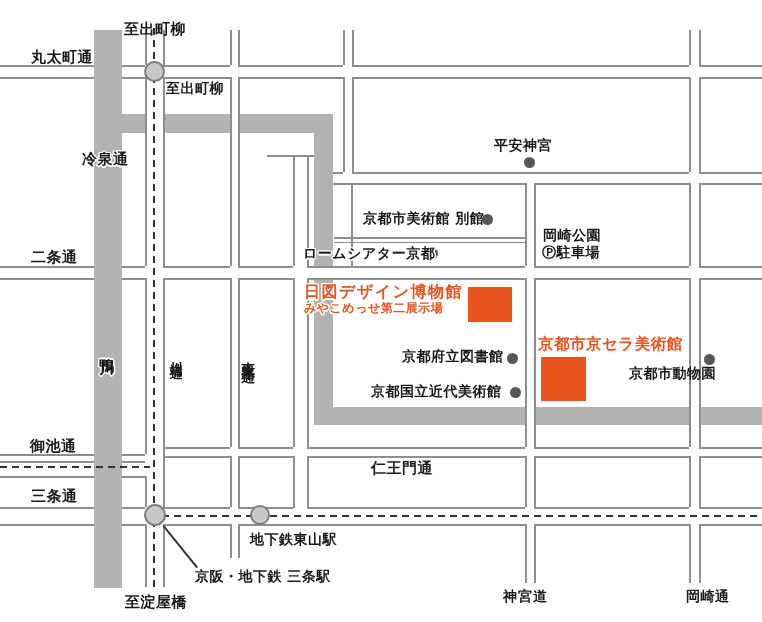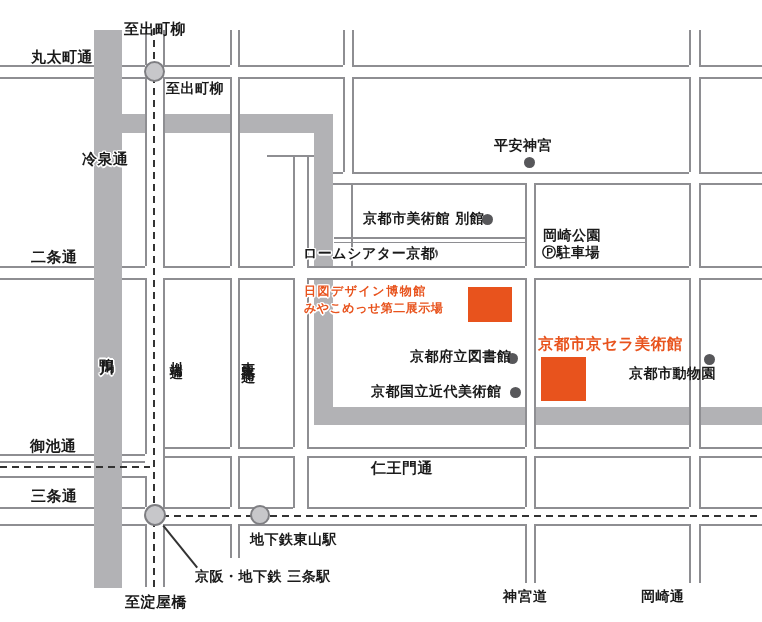--- a/index.html
+++ b/index.html
@@ -33,32 +33,32 @@
   <div class="lbl" style="left:31px;top:250px;font-size:15px;">二条通</div>
   <div class="lbl v" style="left:169px;top:351px;font-size:13px;">川端通</div>
   <div class="lbl v" style="left:241px;top:351px;font-size:14px;">東大路通</div>
   <div class="lbl" style="left:30px;top:439px;font-size:15px;">御池通</div>
   <div class="lbl" style="left:31px;top:489px;font-size:15px;">三条通</div>
   <div class="lbl" style="left:494px;top:138px;font-size:14px;">平安神宮</div>
   <div class="lbl" style="left:363px;top:211px;font-size:14px;">京都市美術館 別館</div>
   <div class="lbl halo" style="left:303px;top:246px;font-size:14px;text-align:right;">ロームシアター京都</div>
   <div class="lbl" style="left:543px;top:228px;font-size:14px;">岡崎公園</div>
   <div class="lbl" style="left:542px;top:245px;font-size:14px;">Ⓟ駐車場</div>
-  <div class="lbl halo hl" style="left: 304px; top: 285px; font-size: 12px; letter-spacing: 1.5px; color: rgb(232, 83, 29);">日図デザイン博物館</div>
+  <div class="lbl halo hl" style="left: 304px; top: 285px; font-size: 16px; letter-spacing: 1.5px; color: rgb(232, 83, 29); font-family: Liberation Mono, monospace;">日図デザイン博物館</div>
   <div class="lbl halo hl" style="left: 304px; top: 302px; font-size: 12px; color: rgb(232, 83, 29);">みやこめっせ第二展示場</div>
   <div class="lbl hl" style="left: 538px; top: 336px; font-size: 15.5px; color: rgb(232, 83, 29);">京都市京セラ美術館</div>
-  <div class="lbl" style="left:402px;top:349px;font-size:14px;margin-left:8px;">京都府立図書館</div>
+  <div class="lbl" style="left:402px;top:349px;font-size:14px;">京都府立図書館</div>
   <div class="lbl" style="left:371px;top:384px;font-size:14px;">京都国立近代美術館</div>
   <div class="lbl" style="left:629px;top:366px;font-size:14px;">京都市動物園</div>
   <div class="lbl" style="left:371px;top:461px;font-size:15px;">仁王門通</div>
   <div class="lbl" style="left:250px;top:532px;font-size:14px;">地下鉄東山駅</div>
   <div class="lbl" style="left:195px;top:569px;font-size:14px;">京阪・地下鉄 三条駅</div>
   <div class="lbl" style="left:125px;top:595px;font-size:15px;">至淀屋橋</div>
   <div class="lbl" style="left:503px;top:589px;font-size:14px;letter-spacing:1px;">神宮道</div>
-  <div class="lbl" style="left:641px;top:589px;font-size:14px;">岡崎通</div>
+  <div class="lbl" style="left:686px;top:589px;font-size:14px;">岡崎通</div>
 <div class="band" style="left: 94px; top: 30px; width: 28px; height: 558px; background: rgb(178, 178, 181);"></div>
     <div class="band" style="left: 122px; top: 114px; width: 23px; height: 19px; background: rgb(178, 178, 181);"></div>
     <div class="band" style="left: 165px; top: 114px; width: 65px; height: 19px; background: rgb(178, 178, 181);"></div>
     <div class="band" style="left: 240px; top: 114px; width: 93px; height: 19px; background: rgb(178, 178, 181);"></div>
     <div class="band" style="left: 314px; top: 114px; width: 19px; height: 152px; background: rgb(178, 178, 181);"></div>
     <div class="band" style="left: 314px; top: 280px; width: 19px; height: 145px; background: rgb(178, 178, 181);"></div>
     <div class="band" style="left: 314px; top: 407px; width: 211px; height: 18px; background: rgb(178, 178, 181);"></div>
     <div class="band" style="left: 536px; top: 407px; width: 153px; height: 18px; background: rgb(178, 178, 181);"></div>
     <div class="band" style="left: 701px; top: 407px; width: 61px; height: 18px; background: rgb(178, 178, 181);"></div>
     <div class="ln" style="left: 0px; top: 65px; width: 94px; height: 1.6px; background: rgb(142, 142, 146);"></div>

